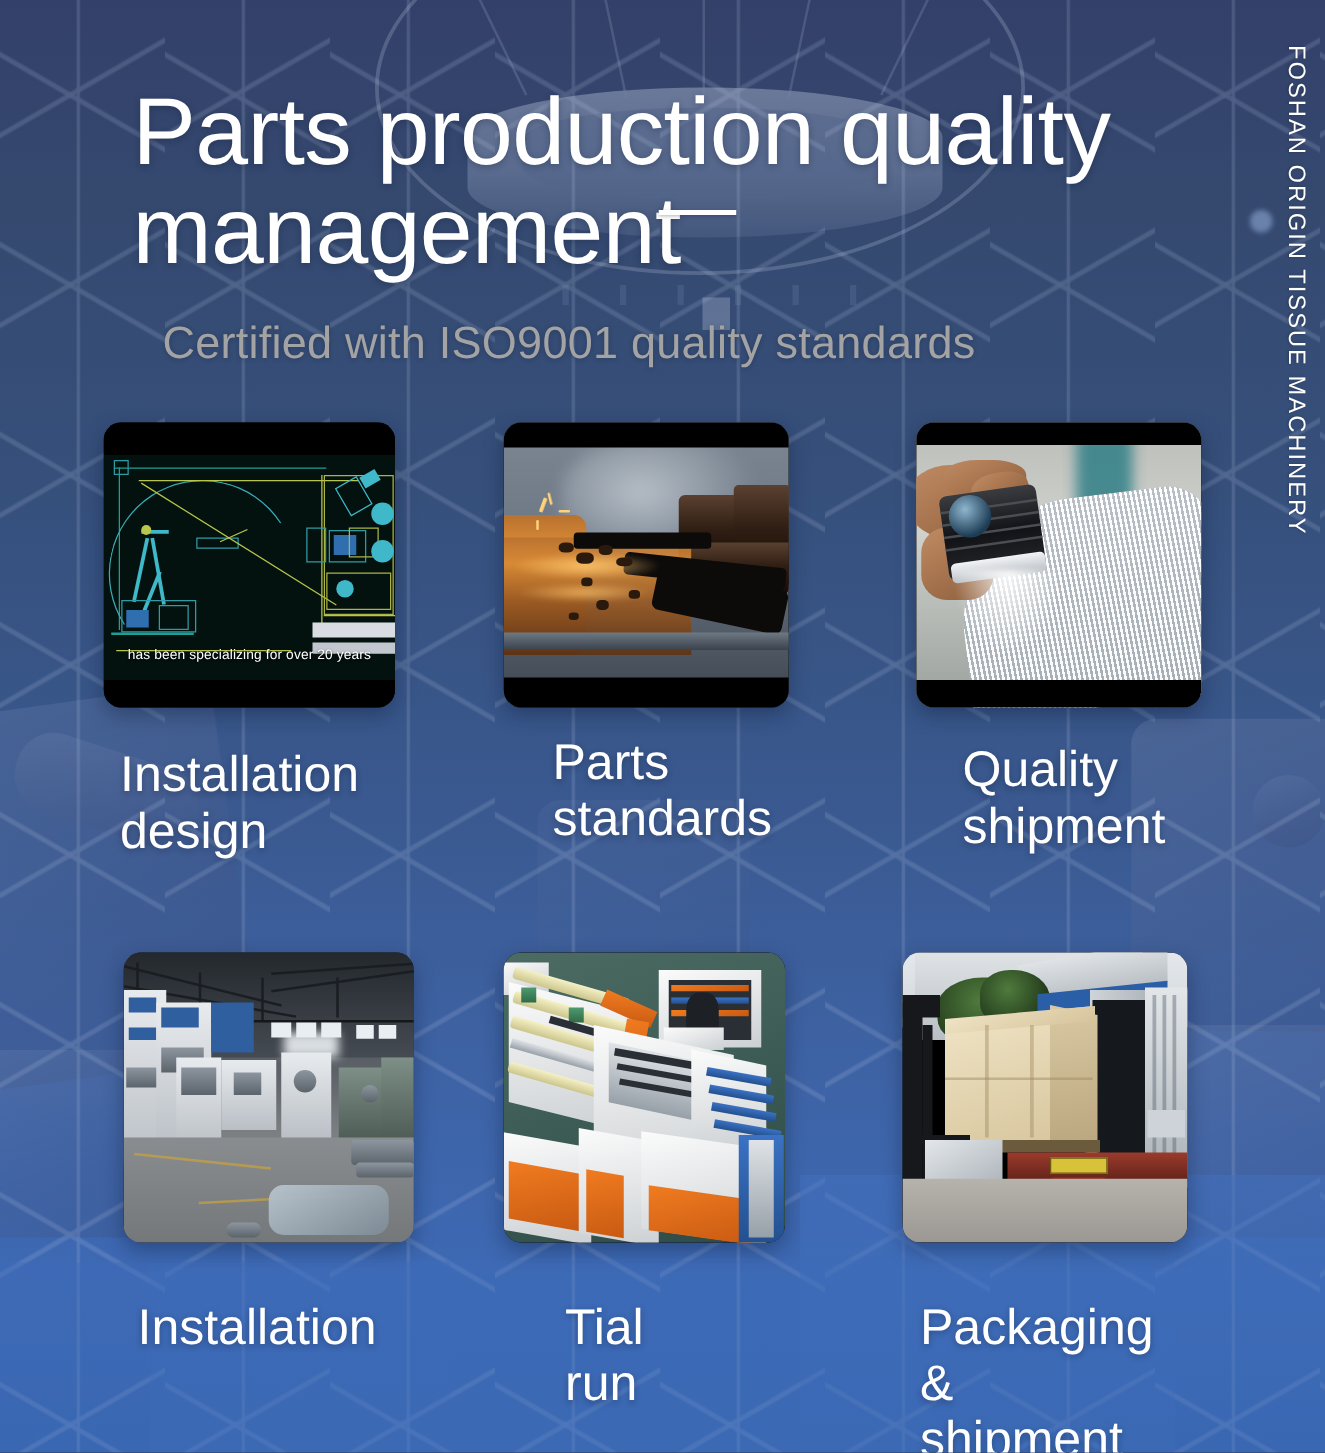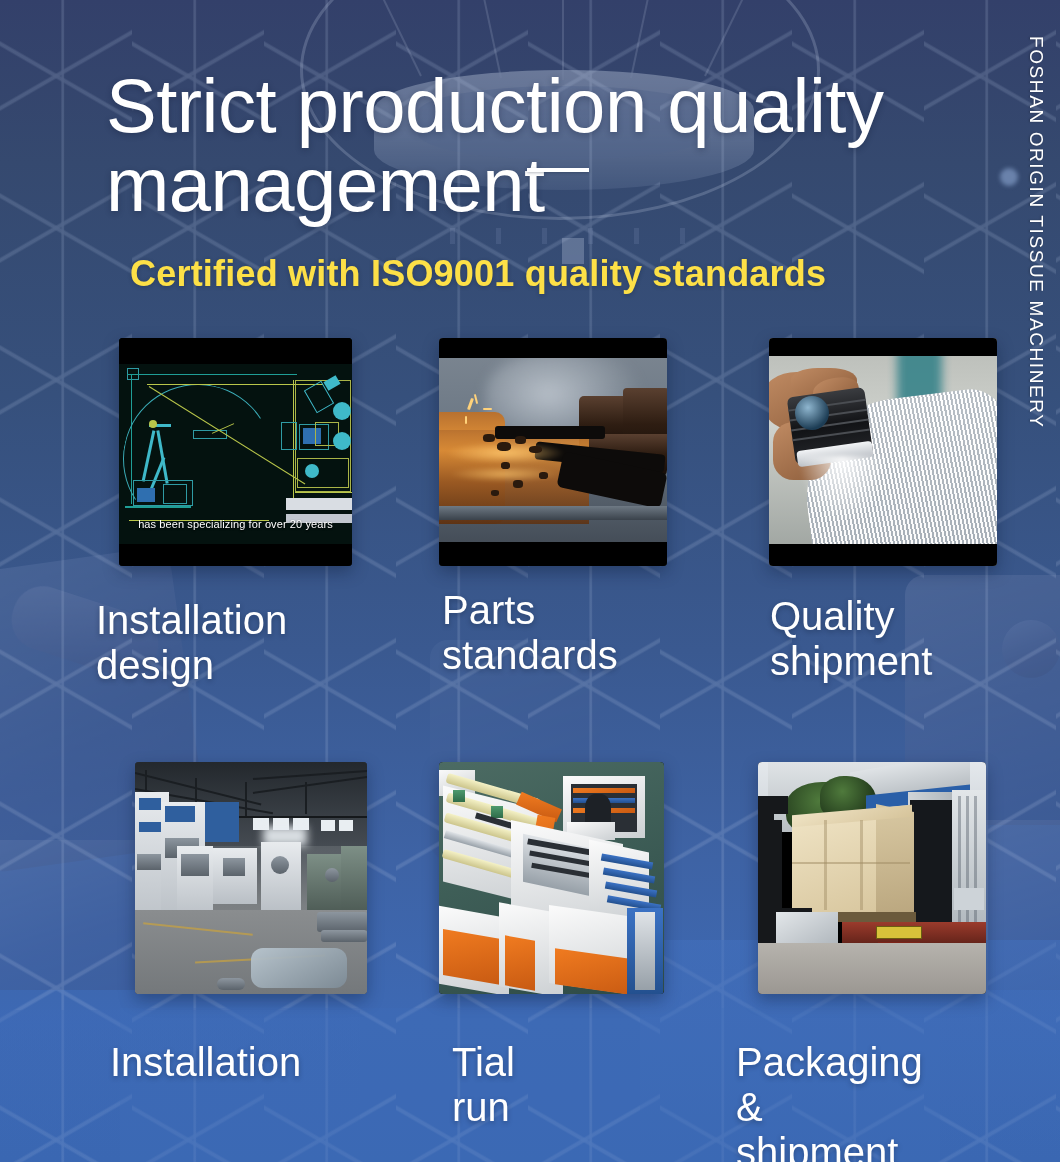--- a/index.html
+++ b/index.html
@@ -96,31 +96,31 @@
     position:absolute;left:106px;top:66px;width:820px;
     color:#fff;font-size:76px;line-height:1.04;font-weight:400;
     letter-spacing:-.5px;text-shadow:0 2px 6px rgba(15,25,50,.32);
   }
   .title-rule{
     position:absolute;left:527px;top:168px;width:62px;height:4px;background:#fff;
     box-shadow:0 1px 3px rgba(15,25,50,.3);
   }
   .subtitle{
     position:absolute;left:130px;top:253px;
-    color:#fde047;font-size:36px;font-weight:700;letter-spacing:.2px;
+    color:#a3a3a3;font-size:36px;font-weight:400;letter-spacing:.2px;
     text-shadow:0 1px 4px rgba(15,25,50,.3);
   }
 
   
   .grid{position:absolute;left:0;top:0;width:1060px;height:1162px;}
   .cell{position:absolute;}
 
   .thumb{
-    position:absolute;border-radius:4px;overflow:hidden;
-    background:#000;box-shadow:0 6px 16px rgba(10,20,45,.35);margin-left:36px;
+    position:absolute;border-radius:14px;overflow:hidden;
+    background:#000;box-shadow:0 6px 16px rgba(10,20,45,.35);
   }
   .thumb .scene{position:absolute;inset:0;}
   .letterbox-t,.letterbox-b{position:absolute;left:0;right:0;background:#000;z-index:6;}
 
   .caption{
     position:absolute;color:#fff;font-weight:400;line-height:1.12;
     text-shadow:0 2px 5px rgba(15,25,50,.35);white-space:pre-line;
   }
 
   
@@ -248,21 +248,21 @@
   <div class="panel-br"></div>
   <div class="panel-bl"></div>
   <div class="panel-mid"></div>
   <div class="dot-accent"></div>
 </div>
 
 <div class="brandbar">
   <span>FOSHAN ORIGIN TISSUE MACHINERY</span>
 </div>
 
-<h1 class="title">Strict production quality management</h1>
+<h1 class="title">Parts production quality management</h1>
 <div class="title-rule"></div>
 <div class="subtitle">Certified with ISO9001 quality standards</div>
 
 <div class="grid">
 
   <div class="cell">
     <div class="thumb" style="left:83px;top:338px;width:233px;height:228px;">
       <div class="scene">
         <div class="cad-bg"></div>
 

